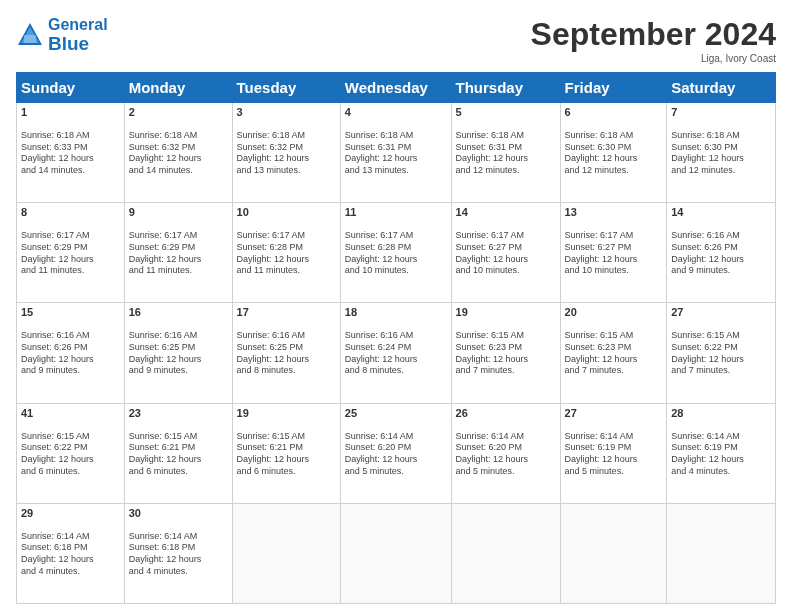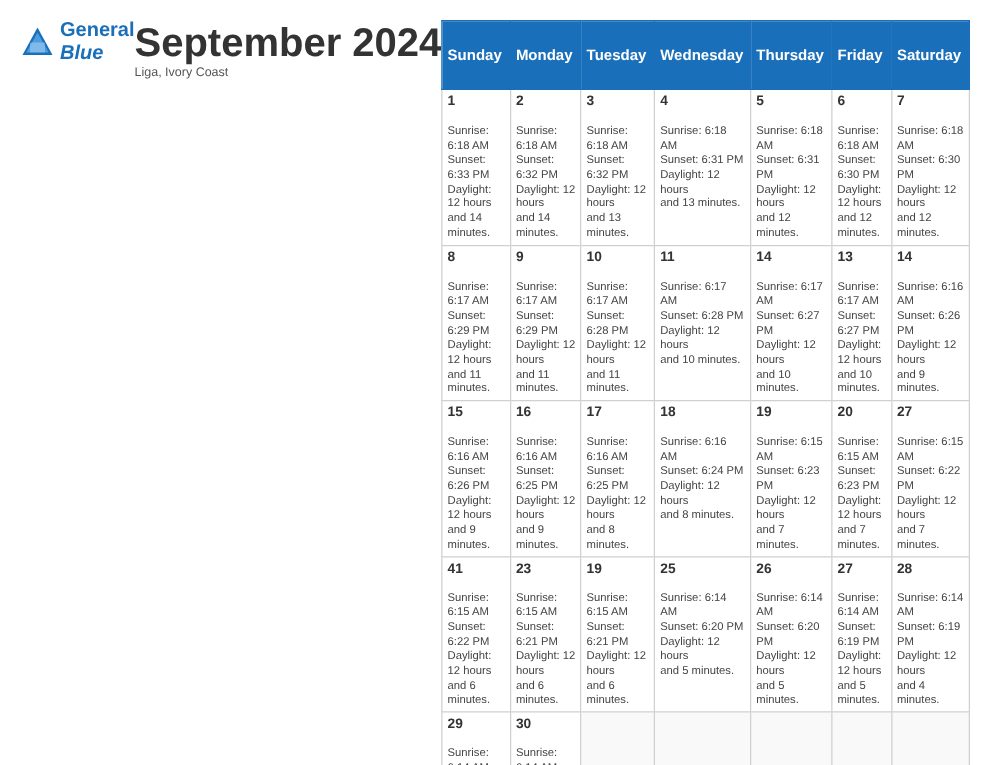--- a/index.html
+++ b/index.html
@@ -8,60 +8,60 @@
       background: #fff;
       width: 792px;
       height: 612px;
       overflow: hidden;
     }
     .page {
       width: 792px;
       height: 612px;
       padding: 16px 16px 8px 16px;
       display: flex;
-      flex-direction: row;
+      flex-direction: column;
     }
     .header {
       display: flex;
       justify-content: space-between;
       align-items: flex-start;
       margin-bottom: 8px;
     }
     .logo {
       display: flex;
       align-items: center;
     }
     .logo-icon {
       width: 28px;
       height: 28px;
       margin-right: 4px;
     }
     .title-area {
-      text-align: left;
+      text-align: right;
     }
     .month-title {
       font-size: 32px;
       font-weight: bold;
       color: #333;
     }
     .location {
       font-size: 10px;
       color: #555;
     }
     .calendar-table {
       width: 100%;
       border-collapse: collapse;
       flex: 1;
     }
     .calendar-table th {
       background: #1a6fba;
       color: #fff;
-      font-size: 12px;
+      font-size: 15px;
       font-weight: bold;
-      padding: 20px 4px;
+      padding: 6px 4px;
       text-align: left;
       border: 1px solid #1a6fba;
     }
     .calendar-table td {
       border: 1px solid #d0d0d0;
       vertical-align: top;
       padding: 3px 4px;
       font-size: 9.5px;
       color: #333;
       width: 113px;
@@ -89,21 +89,21 @@
 <div class="page">
   <div class="header">
     <div class="logo">
       <svg class="logo-icon" viewBox="0 0 28 28">
         <polygon points="14,2 26,24 2,24" fill="#1a6fba"></polygon>
         <polygon points="14,6 23,22 5,22" fill="#4a9de0"></polygon>
         <rect x="8" y="14" width="12" height="8" fill="#fff" opacity="0.3"></rect>
       </svg>
       <div>
         <div style="font-size:16px;font-weight:bold;color:#1a6fba;line-height:1.1;">General</div>
-        <div style="font-size:16px;font-weight:bold;color:#1a6fba;line-height:1.1;font-style:italic;">Blue</div>
+        <div style="font-size:19px;font-weight:bold;color:#1a6fba;line-height:1.1;">Blue</div>
       </div>
     </div>
     <div class="title-area">
       <div class="month-title">September 2024</div>
       <div class="location">Liga, Ivory Coast</div>
     </div>
   </div>
 
   <table class="calendar-table">
     <thead>

